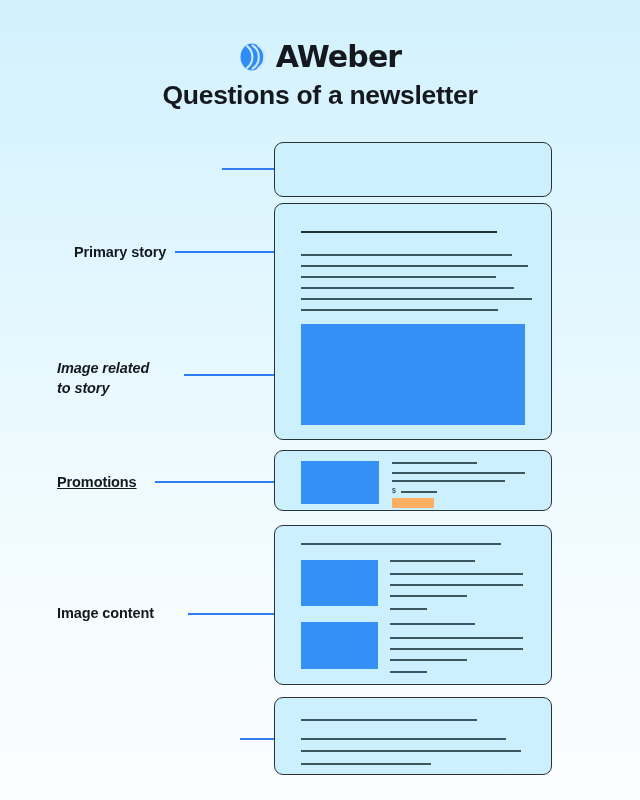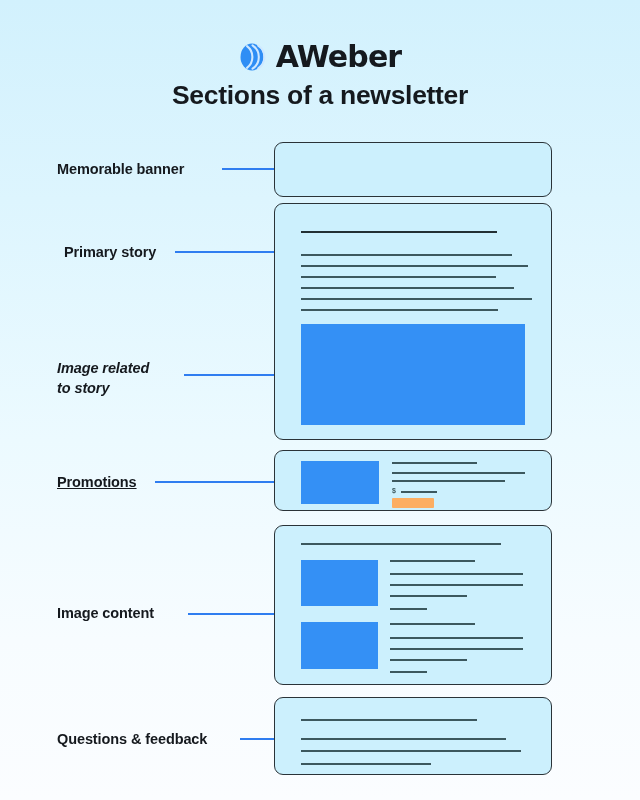--- a/index.html
+++ b/index.html
@@ -127,29 +127,27 @@
   <div class="logo-row">
     <svg class="logo-mark" viewBox="0 0 34 30">
       <ellipse cx="13" cy="15" rx="11.5" ry="13.5" fill="#2f8ef5"></ellipse>
       <path d="M8 4.2 A13.5 13.5 0 0 1 8 25.8" stroke="#cfe8ff" stroke-width="2.1" fill="none" stroke-linecap="round"></path>
       <path d="M13.5 3.3 A14 14 0 0 1 13.5 26.7" stroke="#cfe8ff" stroke-width="2.1" fill="none" stroke-linecap="round"></path>
       <path d="M19.2 3.6 A13.6 13.6 0 0 1 19.2 26.4" stroke="#cfe8ff" stroke-width="2.1" fill="none" stroke-linecap="round"></path>
     </svg>
     <span class="logo-word">AWeber</span>
   </div>
 
-  <div class="title">Sections of a newsletter</div>
-
-  <div class="label" style="left:57px; top:160px;">Memorable banner</div>
-  <div class="label" style="left:64px; top:243px;">Primary story</div>
+  <div class="title">Questions of a newsletter</div>
+
+  <div class="label" style="left:74px; top:243px;">Primary story</div>
   <div class="label" style="left:57px; top:359px;font-style:italic;">Image related
 to story</div>
   <div class="label" style="left:57px; top:473px;text-decoration:underline;">Promotions</div>
   <div class="label" style="left:57px; top:604px;">Image content</div>
-  <div class="label" style="left:57px; top:730px;">Questions &amp; feedback</div>
 
   <div class="connector" style="left:222px; top:168px; width:62px;"></div>
   <div class="dot" style="left:278px; top:163px;"></div>
 
   <div class="connector" style="left:175px; top:251px; width:109px;"></div>
   <div class="dot" style="left:278px; top:246px;"></div>
 
   <div class="connector" style="left:184px; top:374px; width:100px;"></div>
   <div class="dot" style="left:278px; top:369px;"></div>
 

